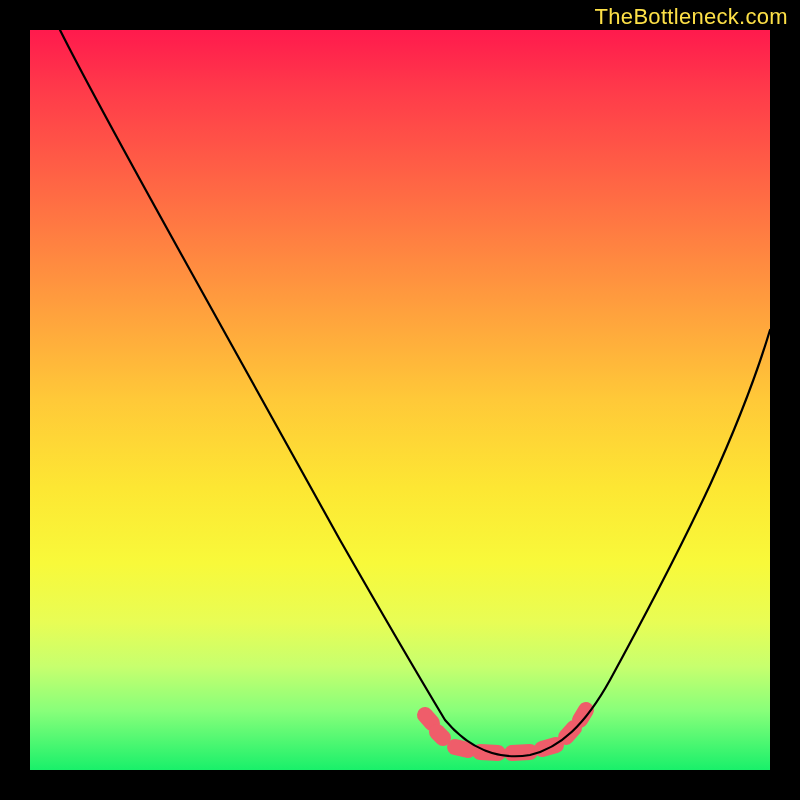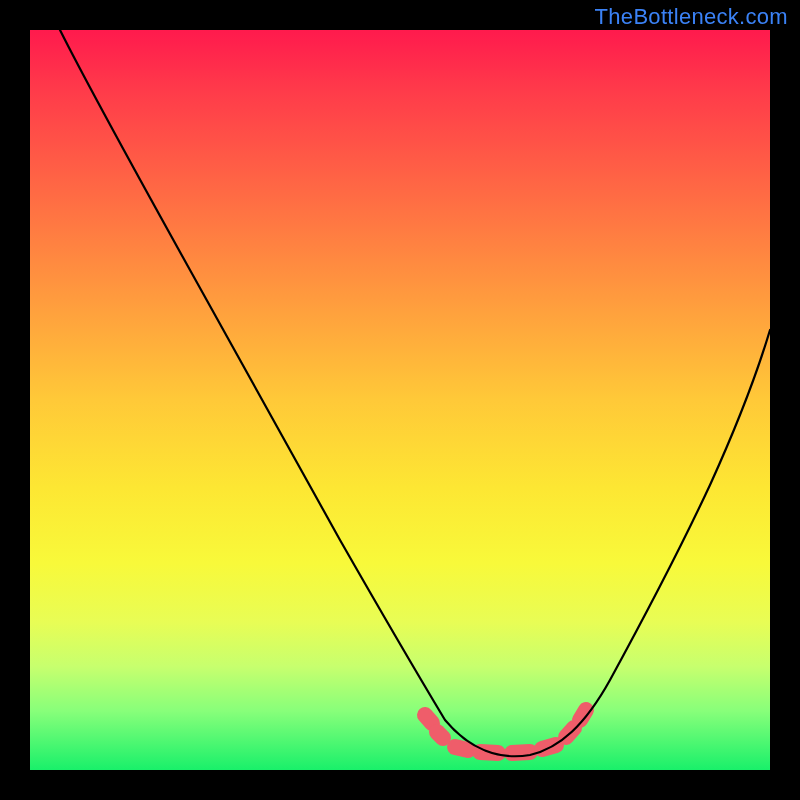--- a/index.html
+++ b/index.html
@@ -14,21 +14,21 @@
   .frame {
     position: relative;
     width: 800px;
     height: 800px;
     background: #000;
   }
   .watermark {
     position: absolute;
     top: 4px;
     right: 12px;
-    color: #3b82f6;
+    color: #fde047;
     font-size: 22px;
     font-weight: 500;
     letter-spacing: 0.3px;
     z-index: 10;
   }
   .plot-area {
     position: absolute;
     left: 30px;
     top: 30px;
     width: 740px;

